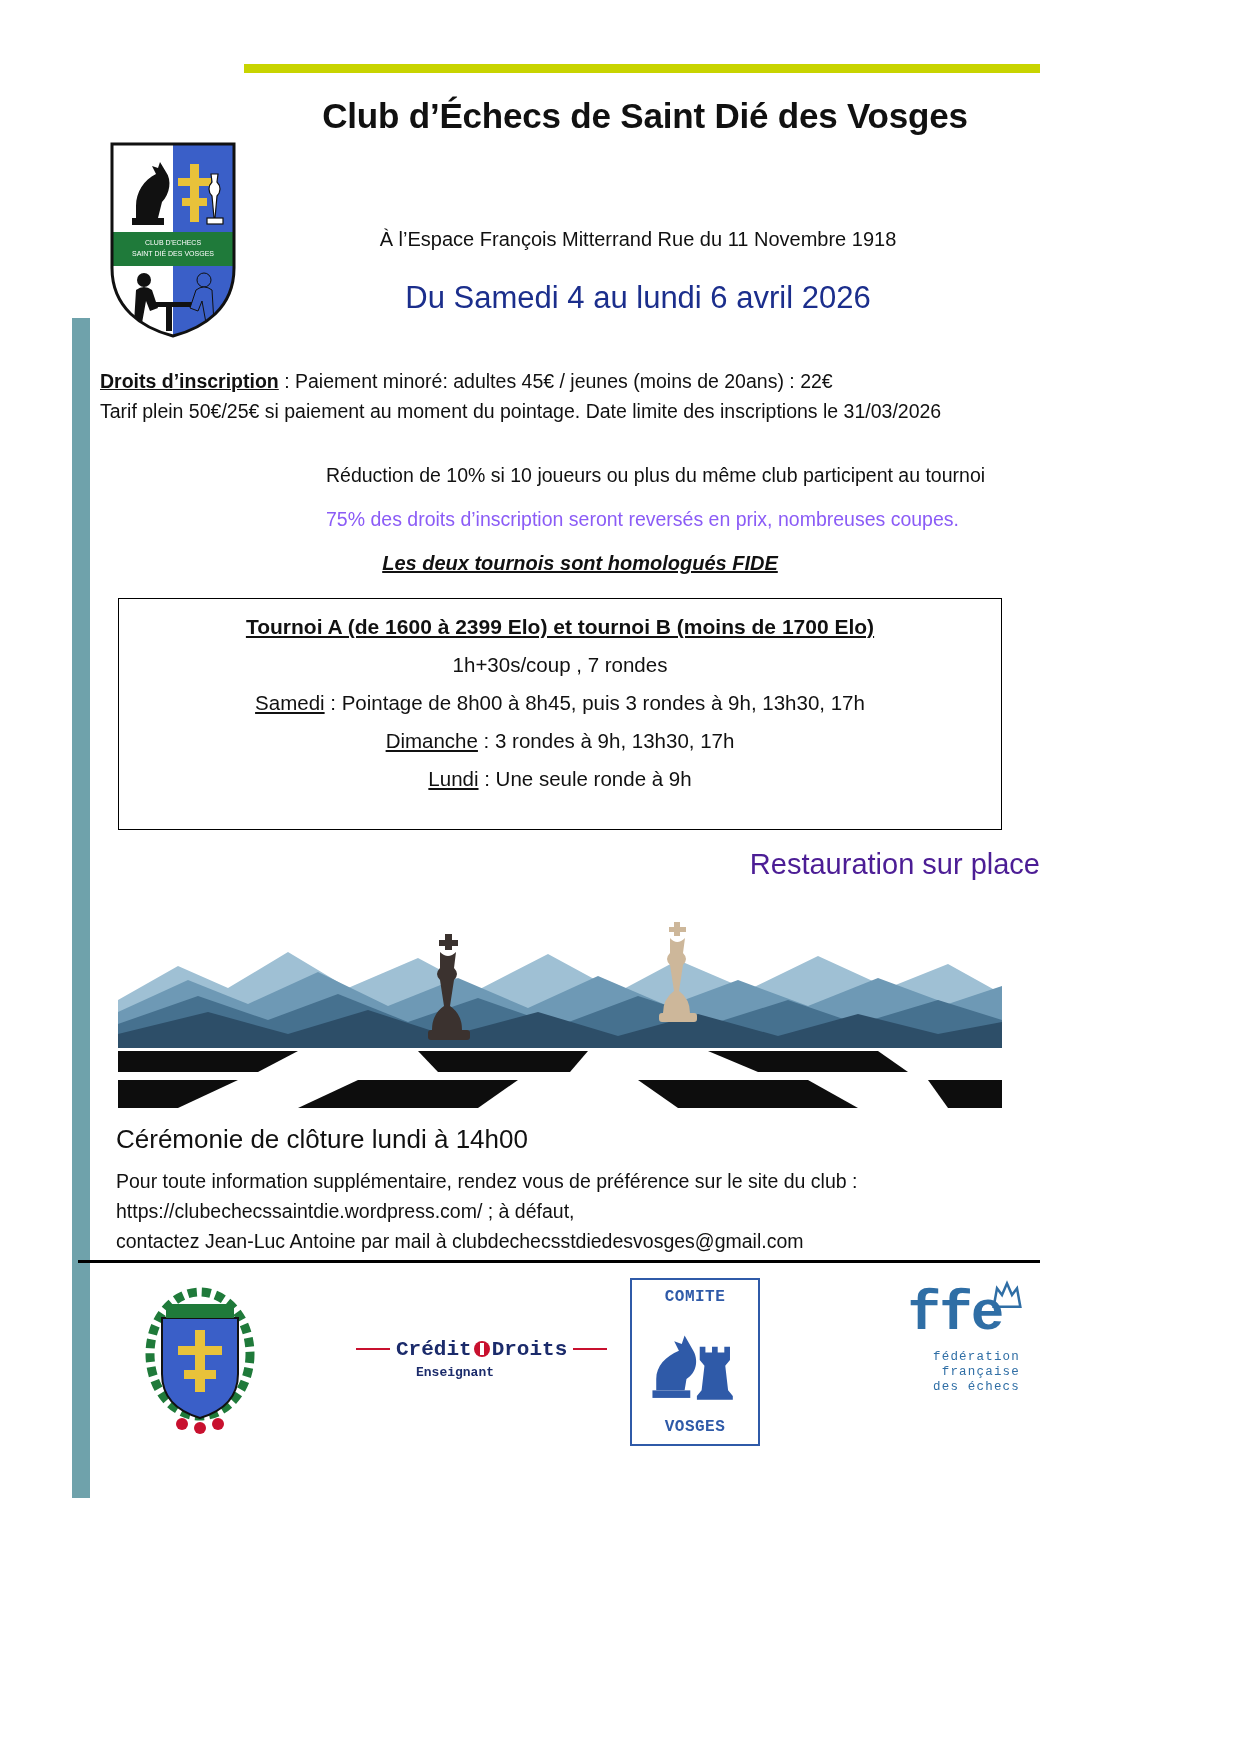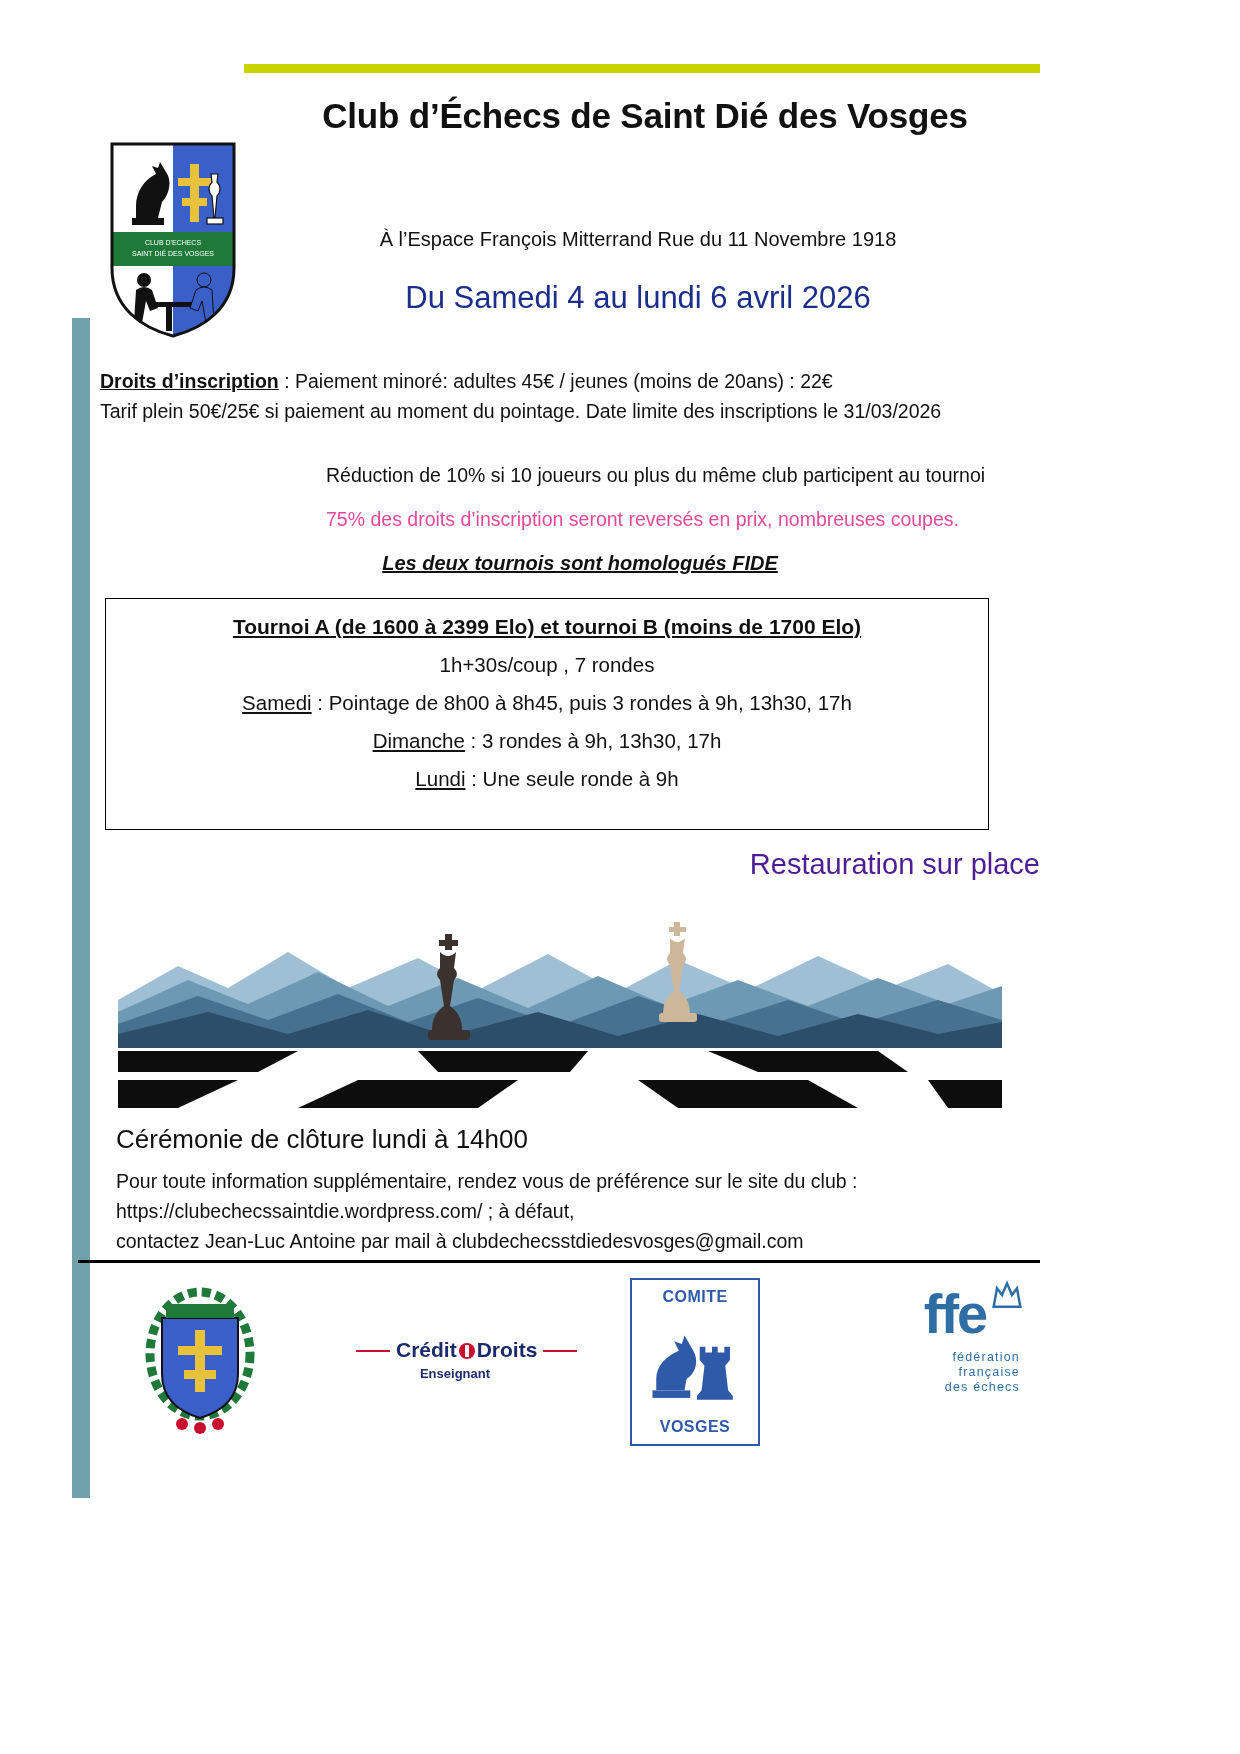--- a/index.html
+++ b/index.html
@@ -116,39 +116,39 @@
     width: 700px;
     font-size: 19.5px;
     color: #111111;
   }
   .prizes {
     position: absolute;
     left: 326px;
     top: 508px;
     width: 700px;
     font-size: 19.5px;
-    color: #ec4899;
+    color: #8b5cf6;
   }
   .fide {
     position: absolute;
     left: 120px;
     top: 552px;
     width: 920px;
     text-align: center;
     font-size: 20px;
     font-style: italic;
     font-weight: bold;
     text-decoration: underline;
     color: #111111;
   }
 
   
   .tbox {
     position: absolute;
-    left: 105px;
+    left: 118px;
     top: 598px;
     width: 884px;
     height: 232px;
     border: 1.5px solid #000000;
     box-sizing: border-box;
   }
   .tbox-title {
     margin-top: 16px;
     text-align: center;
     font-size: 21px;
@@ -205,20 +205,21 @@
   .sponsors {
     position: absolute;
     left: 100px;
     top: 1278px;
     width: 960px;
     height: 180px;
   }
   .sponsor {
     position: absolute;
     top: 0;
+    font-family: Liberation Mono, monospace;
   }
   .sp-city  { left: 40px;  width: 120px; }
   .sp-cm    { left: 250px; width: 210px; top: 60px; }
   .sp-comite{ left: 530px; width: 130px; }
   .sp-ffe   { left: 790px; width: 130px; top: 8px; }
 
   .cm-wordmark {
     text-align: center;
     font-size: 21px;
     font-weight: bold;

